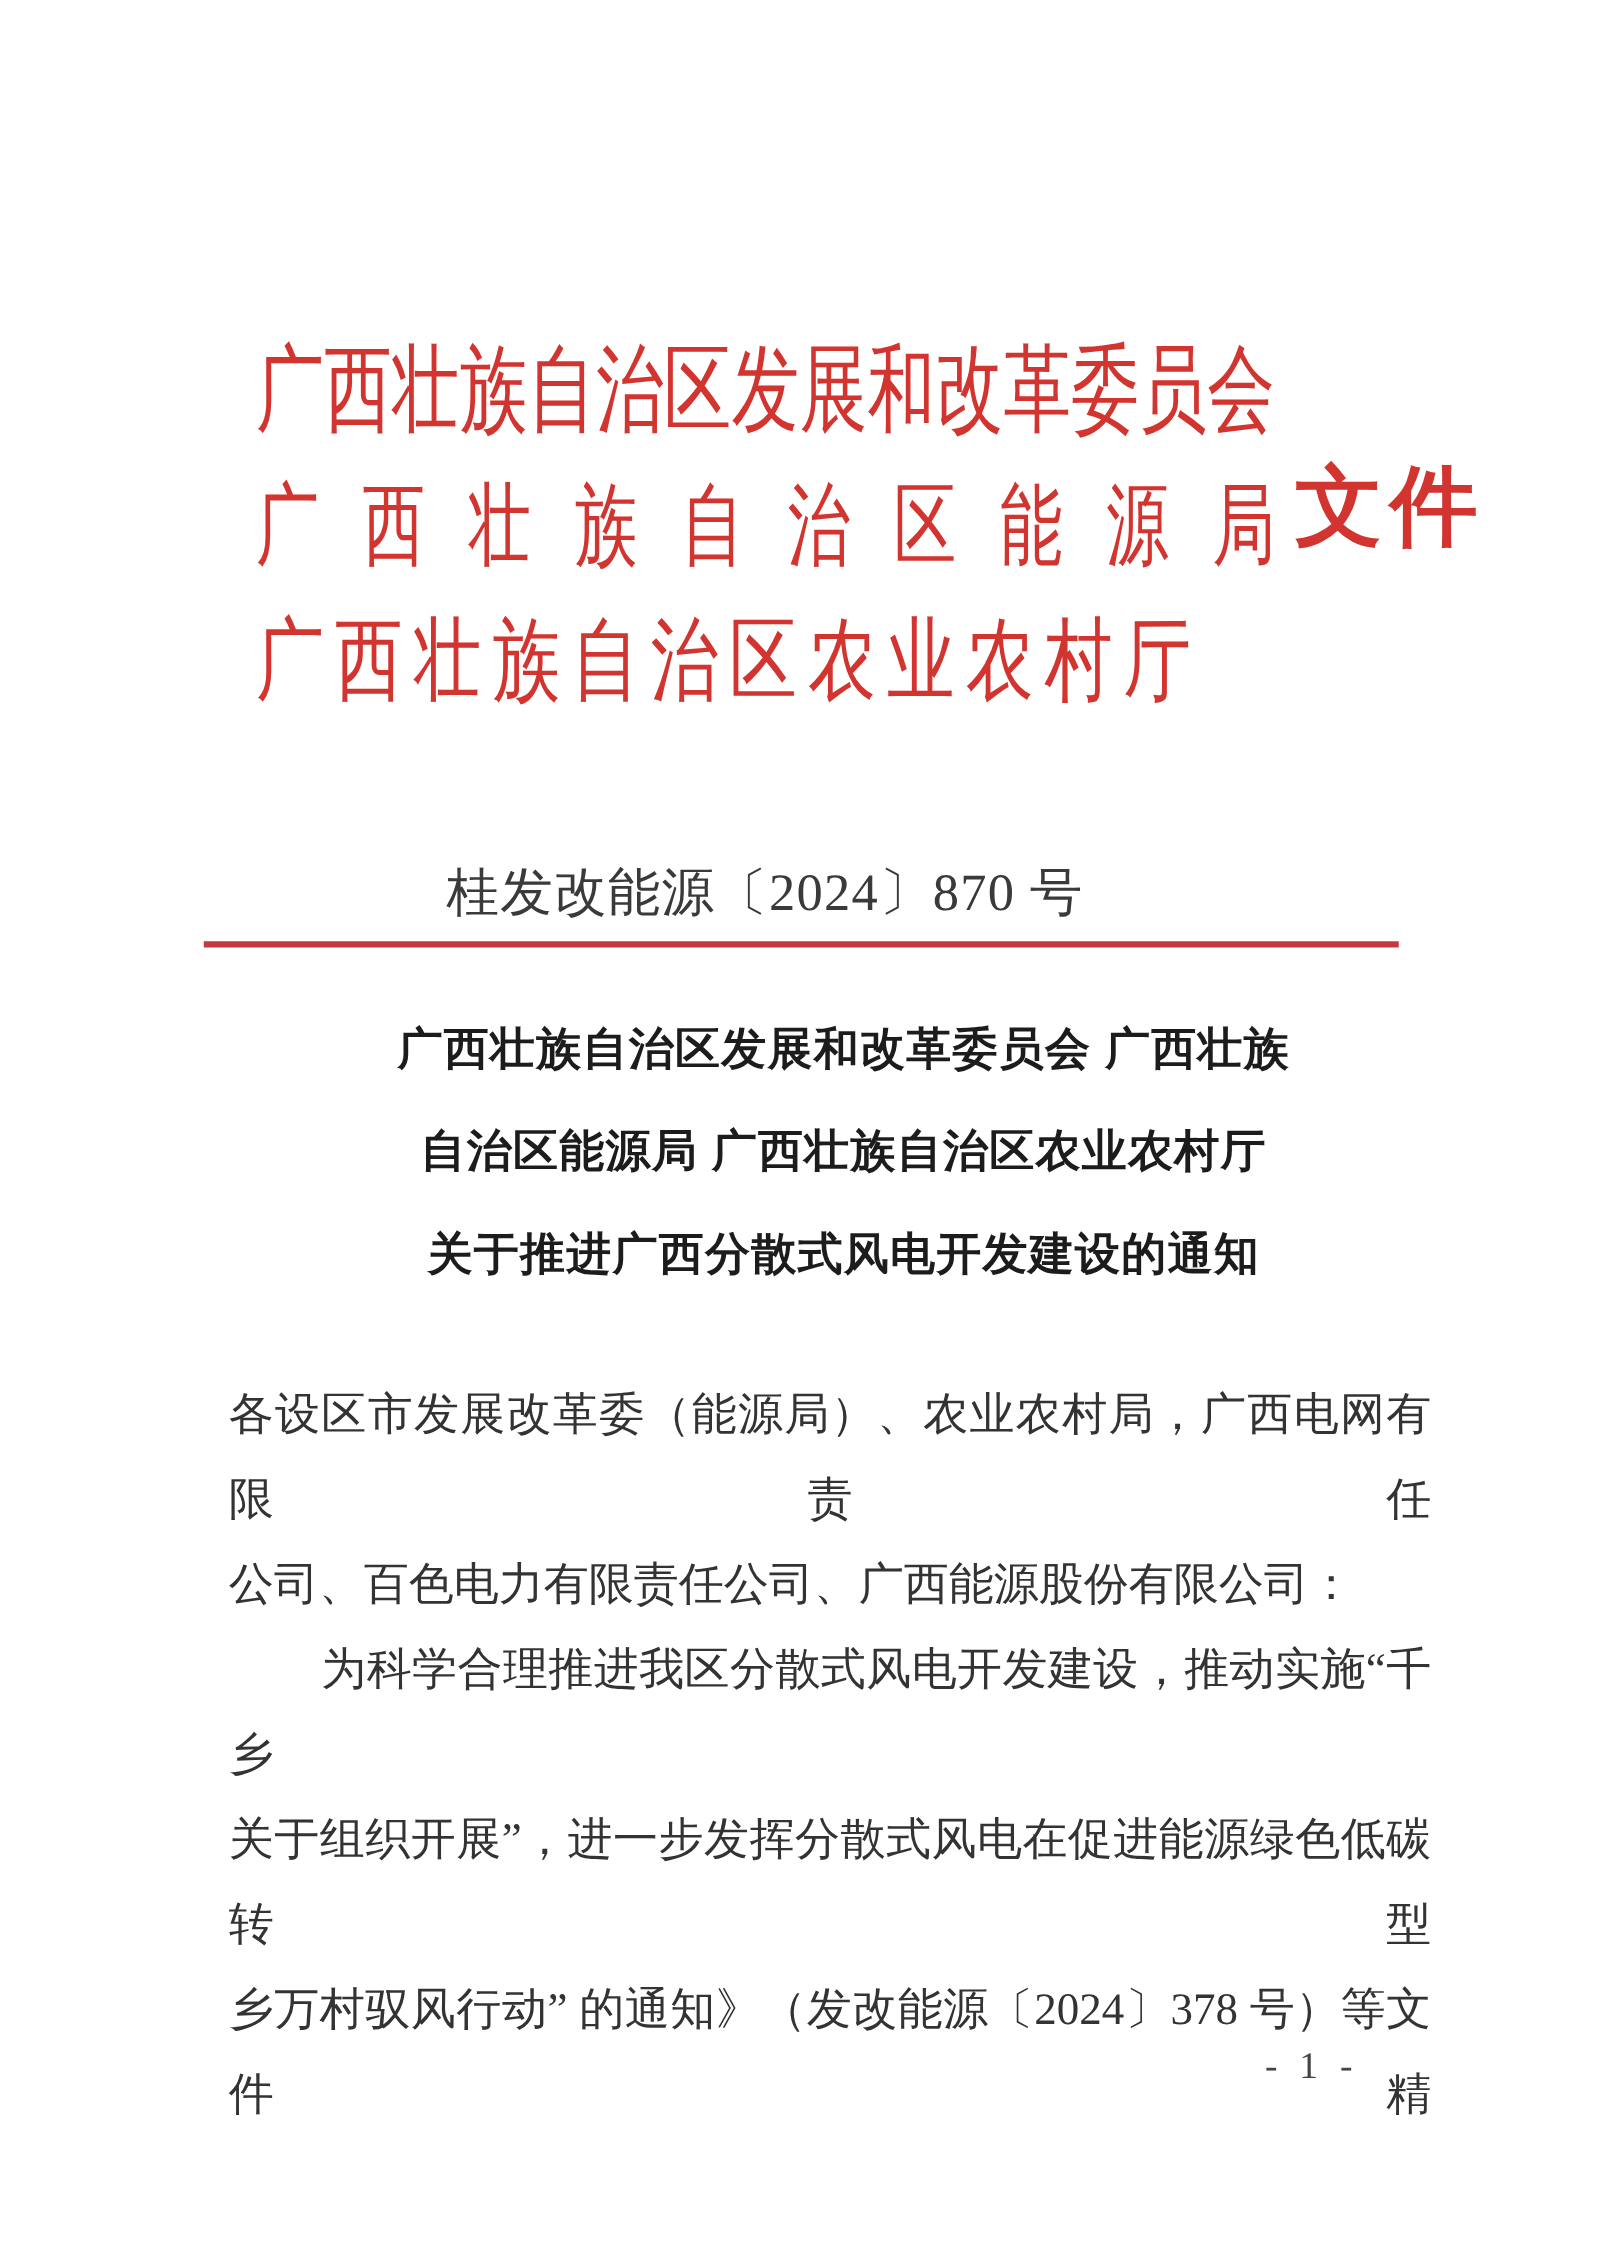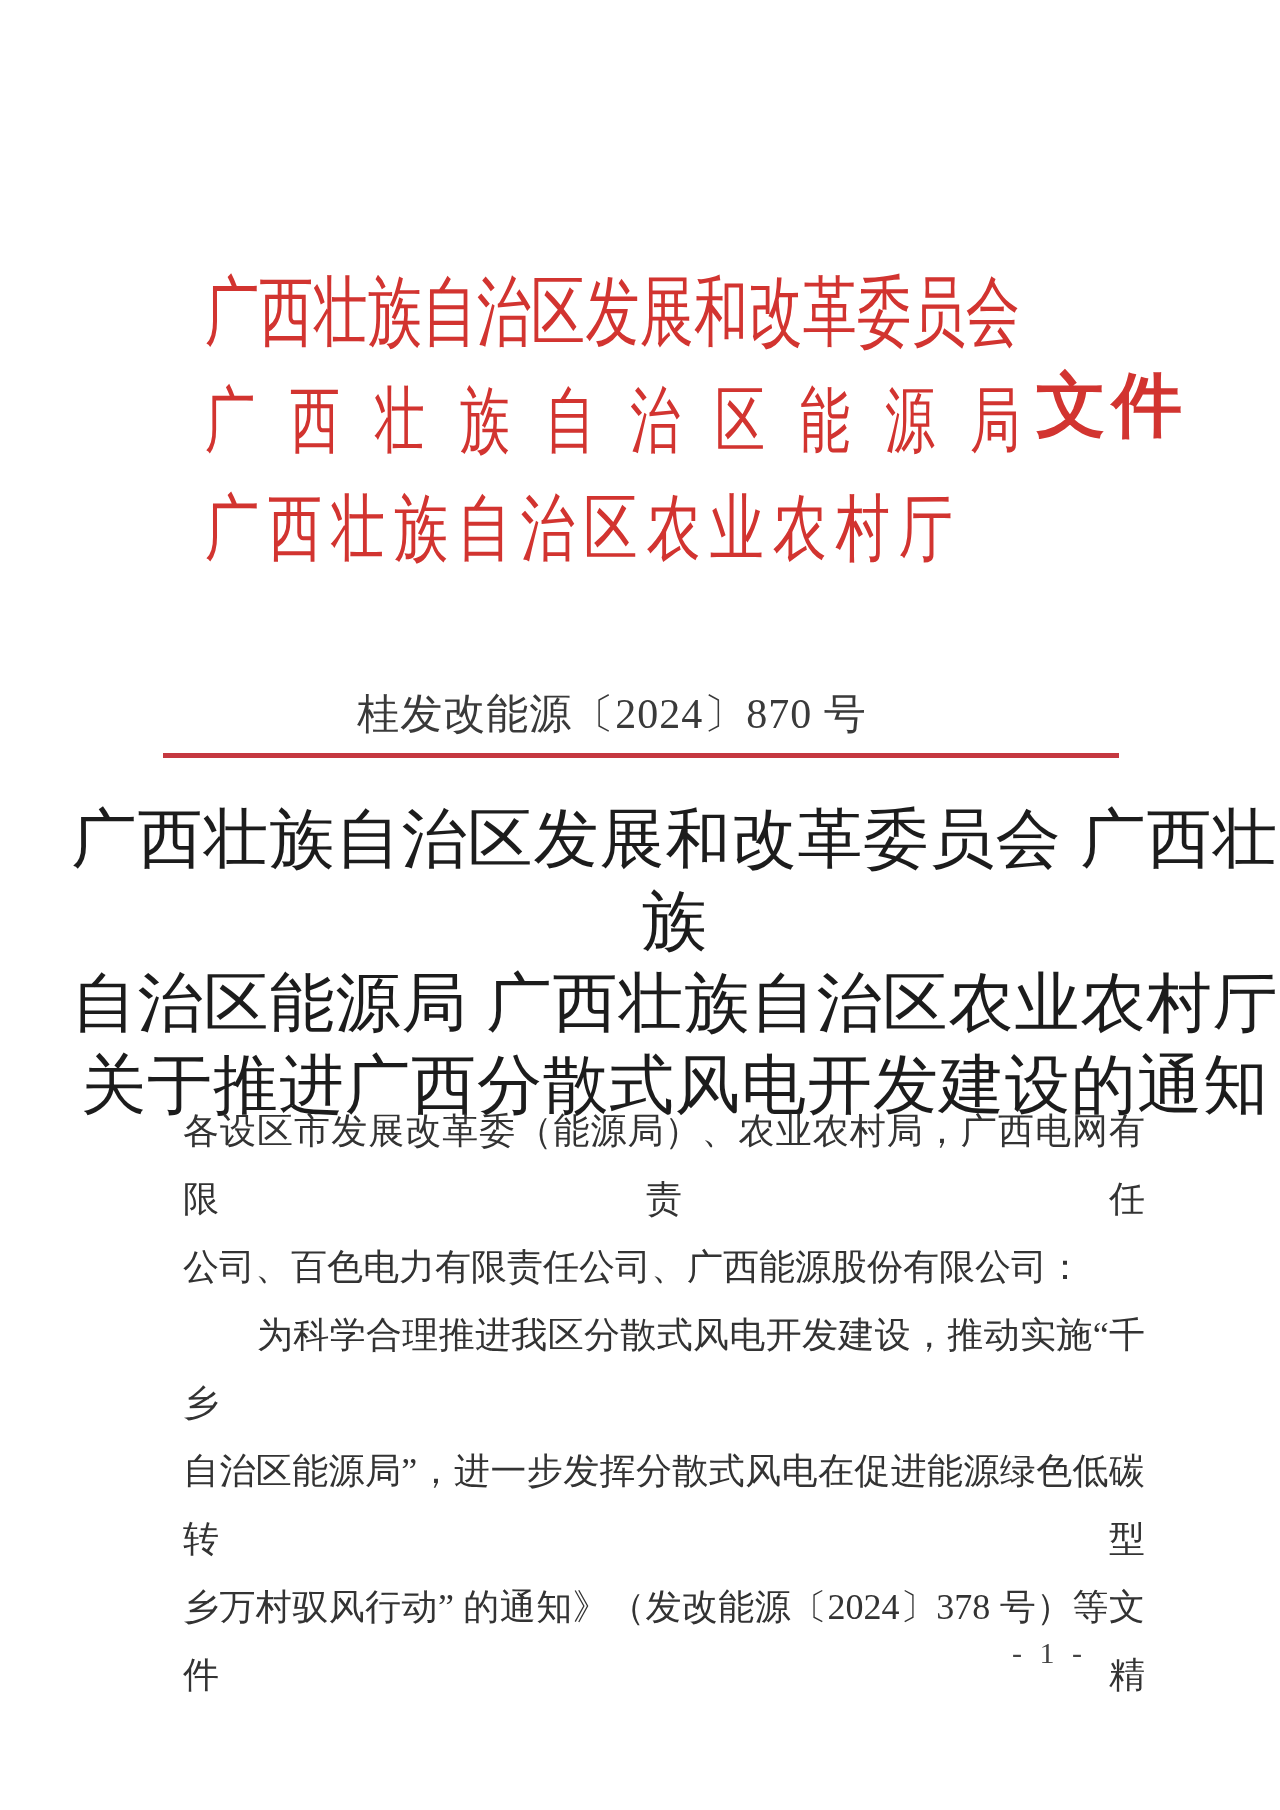--- a/index.html
+++ b/index.html
@@ -49,22 +49,22 @@
     left:163px;top:753px;
     width:956px;height:5px;
     background:#c53840;
   }
   
   .title{
     position:absolute;
     left:70px;top:798px;width:1210px;
     text-align:center;
     font-family:"Liberation Sans","DejaVu Sans",sans-serif;
-    font-weight:normal;
-    font-size:65px;
+    font-weight:bold;
+    font-size:36px;
     line-height:82px;
     letter-spacing:1px;
     color:#1c1c1c;
   }
   
   .body-text{
     position:absolute;
     left:183px;top:1097px;width:962px;
     font-size:36px;
     line-height:68px;
@@ -143,19 +143,19 @@
   <div class="title">
     <div>广西壮族自治区发展和改革委员会 广西壮族</div>
     <div>自治区能源局 广西壮族自治区农业农村厅</div>
     <div>关于推进广西分散式风电开发建设的通知</div>
   </div>
 
   <div class="body-text">
       <div class="body-line fill">各设区市发展改革委（能源局）、农业农村局，广西电网有限责任</div>
       <div class="body-line">公司、百色电力有限责任公司、广西能源股份有限公司：</div>
       <div class="body-line fill indent">为科学合理推进我区分散式风电开发建设，推动实施“千乡</div>
-      <div class="body-line fill">自治区能源局”，进一步发挥分散式风电在促进能源绿色低碳转型</div>
+      <div class="body-line fill">关于组织开展”，进一步发挥分散式风电在促进能源绿色低碳转型</div>
       <div class="body-line fill">乡万村驭风行动” 的通知》（发改能源〔2024〕378 号）等文件精</div>
     </div>
 
   <div class="pagenum">- 1 -</div>
 
 </div>
 
 </body></html>

